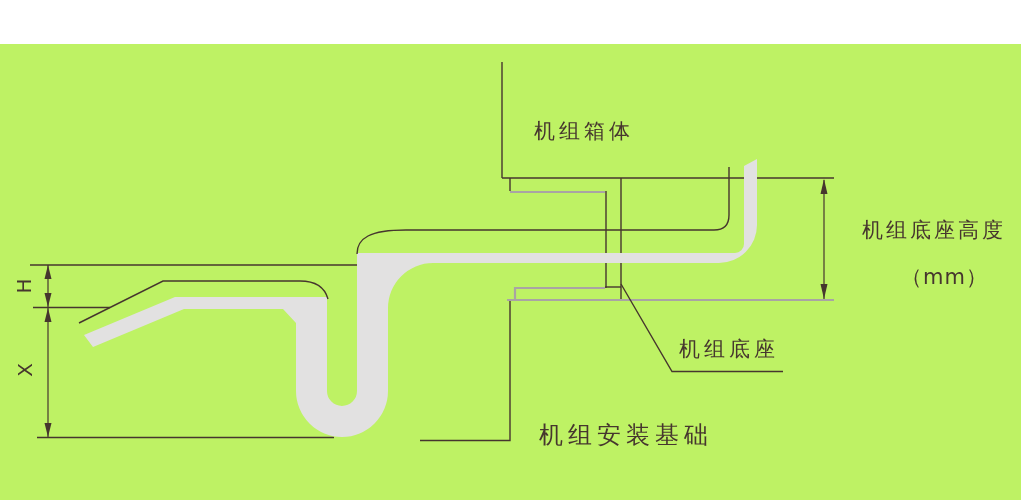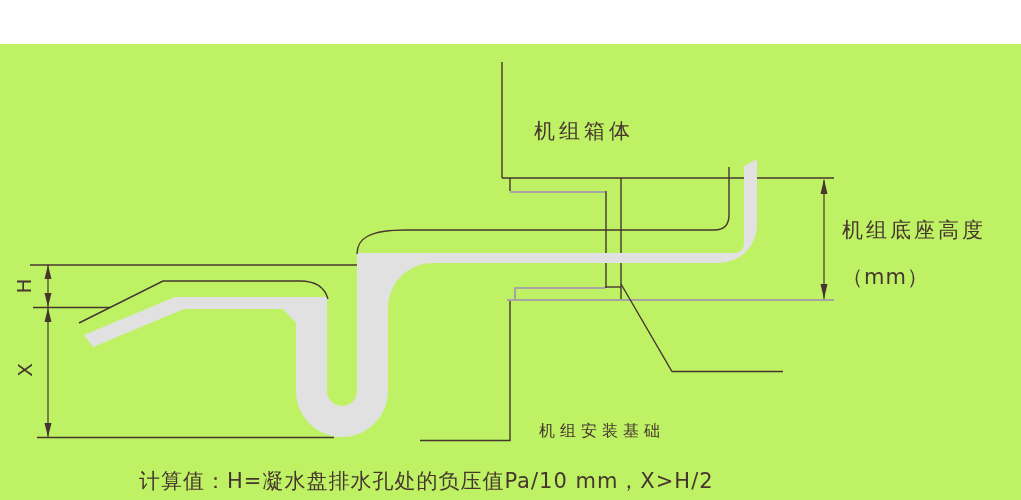--- a/index.html
+++ b/index.html
@@ -14,21 +14,21 @@
   }
   #drawing{position:absolute;left:0;top:0;}
   .lbl{
     position:absolute;
     font-size:21px;
     line-height:1.15;
     letter-spacing:4px;
     color:#46362e;
     white-space:nowrap;
   }
-  .lbl.center{text-align:left;letter-spacing:3px;}
+  .lbl.center{text-align:right;letter-spacing:3px;}
   .lbl.note{letter-spacing:1px;font-size:21px;}
   .dimletter{
     position:absolute;
     width:40px;height:30px;
     font-size:20px;line-height:30px;
     text-align:center;letter-spacing:0;
     transform:rotate(-90deg);
     color:#46362e;
   }
 </style>
@@ -83,21 +83,21 @@
       <path d="M824,135 L827.5,150 L820.5,150 Z"></path>
       <path d="M824,255 L827.5,240 L820.5,240 Z"></path>
     </g>
   </svg>
 
   <div class="lbl" style="left:534px;top:75px;">机组箱体</div>
 
   <div class="lbl center" style="left:842px;top:174px;width:164px;">机组底座高度</div>
   <div class="lbl center" style="left:842px;top:221px;width:146px;letter-spacing:1px;">（mm）</div>
 
+  <div class="lbl" style="left:679px;top:293px;">机组底座</div>
 
-  <div class="lbl" style="left:539px;top:378px;font-size:16px;letter-spacing:5px;font-family:Liberation Serif, serif;">机组安装基础</div>
+  <div class="lbl" style="left:539px;top:378px;font-size:24px;letter-spacing:5px;font-family:Liberation Serif, serif;">机组安装基础</div>
 
   <div class="dimletter" style="left:4px;top:227px;">H</div>
   <div class="dimletter" style="left:5px;top:311px;">X</div>
 
-  <div class="lbl note" style="left:139px;top:425px;">计算值：H=凝水盘排水孔处的负压值Pa/10 mm，X&gt;H/2</div>
 
 </div>
 
 </body></html>

